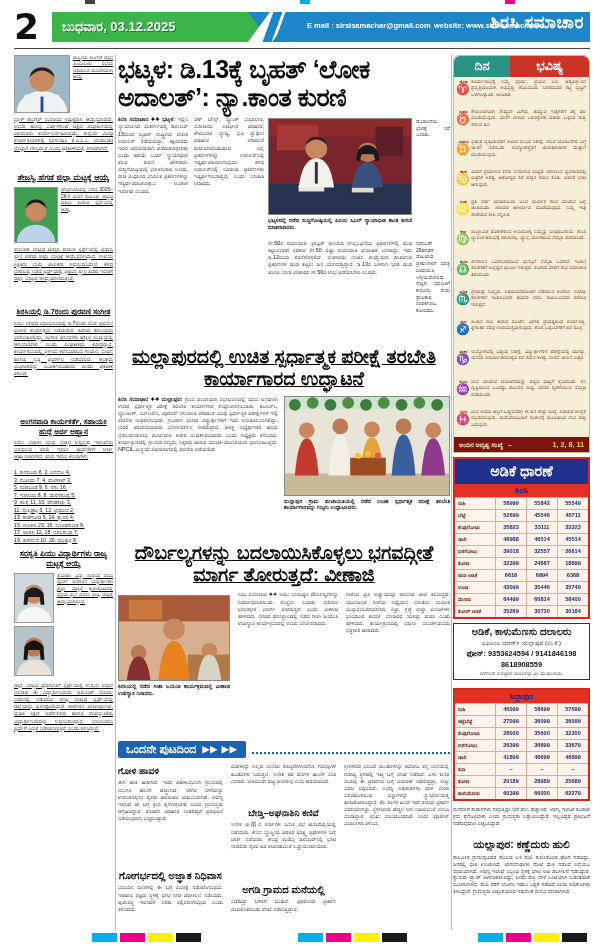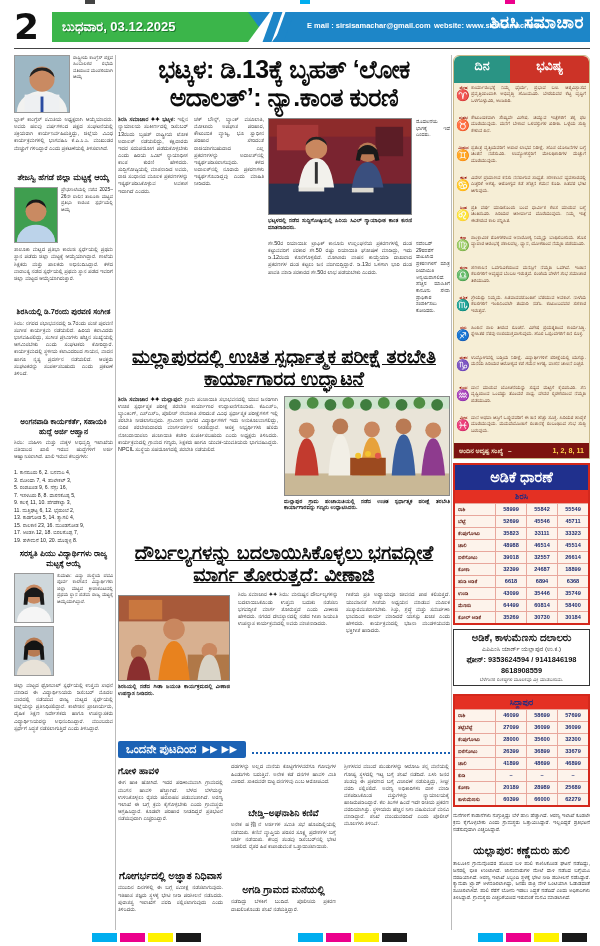--- a/index.html
+++ b/index.html
@@ -22,30 +22,30 @@
   .hdr-rule { position:absolute; left:14px; top:48px; width:576px; height:1px; background:#444; }
 
   
   .vsep { position:absolute; top:55px; width:1px; height:875px; background:#bbb; }
 
   
   .bodytxt { font-size:5.4px; line-height:1.32; color:#222; text-align:justify; overflow:hidden; }
   .caption { font-size:5.4px; font-weight:bold; color:#111; line-height:1.25; text-align:justify; overflow:hidden; }
 
   
-  .leftcol { position:absolute; left:14px; top:55px; width:99px; height:875px; overflow:hidden; }
+  .leftcol { position:absolute; left:14px; top:55px; width:99px; height:875px; overflow:hidden;text-decoration:underline; }
   .lc-row { display:flex; gap:3px; margin-bottom:3px; }
   .lc-h { font-size:8.2px; font-weight:bold; text-align:center; color:#111; line-height:1.25; margin:5px 0 4px; }
   .lc-h2 { font-size:7.4px; font-weight:bold; text-align:center; color:#111; line-height:1.3; margin:5px 0 3px; }
   .portrait { flex:0 0 auto; border:1px solid #999; }
   .lc-list { font-size:5.2px; line-height:1.45; color:#222; }
 
   
   .maincol { position:absolute; left:118px; top:55px; width:332px; height:875px; overflow:hidden; }
-  .headline1 { font-size:25px; font-weight:bold; color:#0d0d0d; text-align:center; line-height:1.12; letter-spacing:-.5px; }
+  .headline1 { font-size:25px; font-weight:bold; color:#0d0d0d; text-align:left; line-height:1.12; letter-spacing:-.5px; }
   .headline2 { font-size:19px; font-weight:bold; color:#0d0d0d; text-align:center; line-height:1.15; margin-top:8px;text-decoration:underline; }
   .byline { font-size:5.6px; font-weight:bold; color:#111; }
 
   .art1 { position:relative; height:222px; margin-top:5px; }
   .a1-c { position:absolute; top:0; }
   .a1-photo { position:absolute; left:150px; top:2px; width:144px; height:97px; border:1px solid #888; }
   .a1-cap { position:absolute; left:150px; top:101px; width:144px; height:20px; }
 
   .art2 { position:relative; height:138px; margin-top:6px; }
   .a2-photo { position:absolute; left:166px; top:0; width:166px; height:100px; border:1px solid #888; }
@@ -63,21 +63,21 @@
 
   .cont { display:flex; gap:8px; margin-top:5px; height:176px; overflow:hidden; }
   .cont-col { width:105px; }
   .sub-h  { font-size:9px; font-weight:bold; color:#111; margin:3px 0 2px; }
   .sub-h.center { text-align:center; font-size:10px; }
 
   
   .sidebar { position:absolute; left:453px; top:55px; width:137px; height:878px; overflow:hidden; }
 
   .horo { border:1px solid #c9b98a; background:#f6eed6; border-radius:6px 6px 0 0; overflow:hidden; }
-  .horo-hdr { display:flex; height:27px; border-radius:6px 6px 0 0; overflow:hidden; }
+  .horo-hdr { display:flex; height:21px; border-radius:6px 6px 0 0; overflow:hidden; }
   .horo-hdr .h-l { flex:1; background:#2a9484; color:#fff; font-weight:bold; font-size:12.5px; text-align:center; line-height:21px; }
   .horo-hdr .h-r { flex:1.4; background:#cc3327; color:#fff; font-weight:bold; font-size:12.5px; text-align:center; line-height:21px; }
   .h-entry { display:flex; height:30px; overflow:hidden; padding:2px 3px 0 2px; }
   .h-sign { flex:0 0 15px; text-align:center; color:#9e1b10; }
   .h-sign .nm { display:block; font-size:4.2px; font-weight:bold; }
   .h-sign .sym { display:block; font-size:11px; line-height:1; }
   .h-entry .txt { flex:1; font-size:4.9px; line-height:1.3; color:#5d2a16; text-align:justify; overflow:hidden; }
   .lucky { display:flex; align-items:center; justify-content:space-between; background:#7c1310; color:#f5e8c8;
            font-size:6.4px; font-weight:bold; padding:3px 5px; }
   .lucky .nums { color:#ffd44d; font-size:7.2px;margin-left:36px; }

